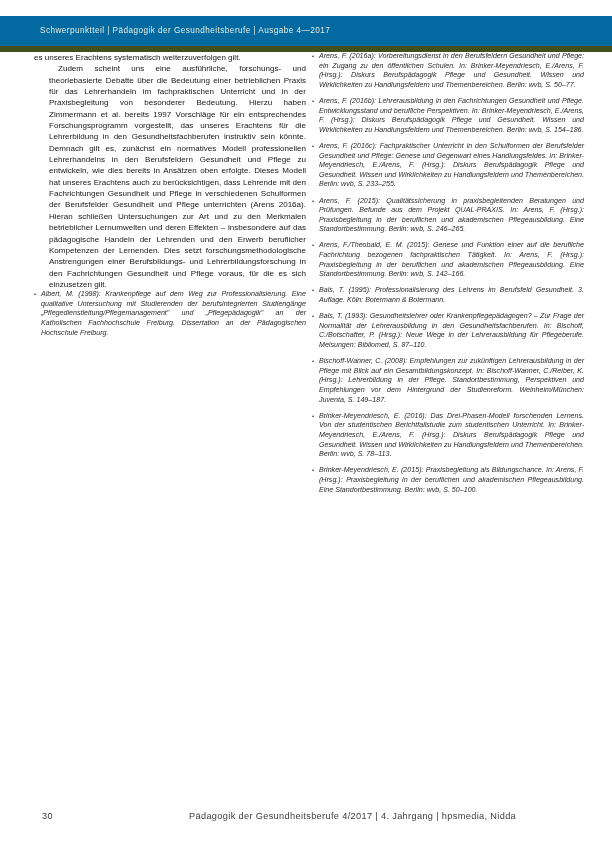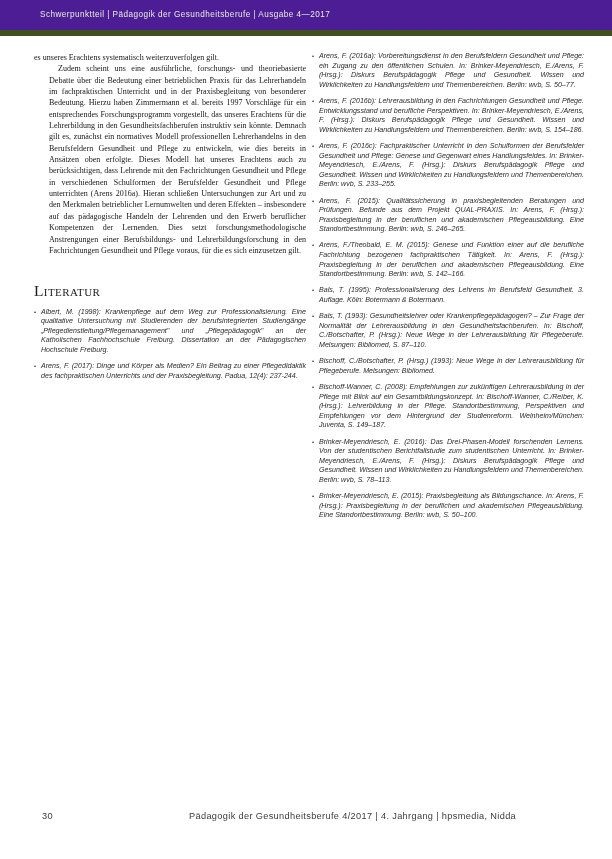--- a/index.html
+++ b/index.html
@@ -11,24 +11,24 @@
     width: 612px;
     height: 859px;
     position: relative;
     font-family: "Liberation Sans", sans-serif;
     overflow: hidden;
   }
 
   
   #page-header {
     position: absolute;
-    top: 0; left: 0;
+    top: 16px; left: 0;
     width: 612px;
     height: 36px;
-    background: #4c1d95;
+    background: #0369a1;
   }
   #page-header-shadow {
     position: absolute;
     top: 30px; left: 0;
     width: 612px;
     height: 6px;
     background: #41501f;
   }
   #header-title {
     position: absolute;
@@ -52,21 +52,21 @@
   .column {
     position: absolute;
     top: 0;
     width: 272px;
   }
   #col-left  { left: 34px; }
   #col-right { left: 312px; }
 
   
   .body-par {
-    font-family: Liberation Serif, serif;
+    font-family: Liberation Sans, sans-serif;
     font-size: 8.05px;
     line-height: 11.35px;
     color: #171717;
     text-align: justify;
     text-justify: inter-word;
     margin: 0;
     -webkit-hyphens: manual;
     hyphens: manual;
   }
   .body-par + .body-par { text-indent: 9px; margin-left: 15px; }
@@ -149,38 +149,35 @@
   <div id="header-title">Schwerpunktteil | Pädagogik der Gesundheitsberufe | Ausgabe 4—2017</div>
 </div>
 
 <div id="columns">
 
   <div class="column" id="col-left">
 
     <p class="body-par">es unseres Erachtens systematisch weiterzuverfolgen gilt.</p>
     <p class="body-par">Zudem scheint uns eine ausführliche, forschungs- und theoriebasierte Debatte über die Bedeutung einer betrieblichen Praxis für das Lehrerhandeln im fachpraktischen Unterricht und in der Praxisbegleitung von besonderer Bedeutung. Hierzu haben Zimmermann et al. bereits 1997 Vorschläge für ein entsprechendes Forschungsprogramm vorgestellt, das unseres Erachtens für die Lehrerbildung in den Gesundheitsfachberufen instruktiv sein könnte. Demnach gilt es, zunächst ein normatives Modell professionellen Lehrerhandelns in den Berufsfeldern Gesundheit und Pflege zu entwickeln, wie dies bereits in Ansätzen oben erfolgte. Dieses Modell hat unseres Erachtens auch zu berücksichtigen, dass Lehrende mit den Fachrichtungen Gesundheit und Pflege in verschiedenen Schulformen der Berufsfelder Gesundheit und Pflege unterrichten (Arens 2016a). Hieran schließen Untersuchungen zur Art und zu den Merkmalen betrieblicher Lernumwelten und deren Effekten – insbesondere auf das pädagogische Handeln der Lehrenden und den Erwerb beruflicher Kompetenzen der Lernenden. Dies setzt forschungsmethodologische Anstrengungen einer Berufsbildungs- und Lehrerbildungsforschung in den Fachrichtungen Gesundheit und Pflege voraus, für die es sich einzusetzen gilt.</p>
 
-    <div id="literatur-heading">Literatur</div>
 
     <ul class="ref-list">
       <li class="ref-item">Albert, M. (1998): Krankenpflege auf dem Weg zur Professionalisierung. Eine qualitative Untersuchung mit Studierenden der berufsintegrierten Studiengänge „Pflegedienstleitung/Pflegemanagement" und „Pflegepädagogik" an der Katholischen Fachhochschule Freiburg. Dissertation an der Pädagogischen Hochschule Freiburg.</li>
-      <li class="ref-item">Arens, F. (2017): Dinge und Körper als Medien? Ein Beitrag zu einer Pflegedidaktik des fachpraktischen Unterrichts und der Praxisbegleitung. Padua, 12(4): 237-244.</li>
     </ul>
   </div>
 
   <div class="column" id="col-right">
     <ul class="ref-list">
       <li class="ref-item">Arens, F. (2016a): Vorbereitungsdienst in den Berufsfeldern Gesundheit und Pflege: ein Zugang zu den öffentlichen Schulen. In: Brinker-Meyendriesch, E./Arens, F. (Hrsg.): Diskurs Berufspädagogik Pflege und Gesundheit. Wissen und Wirklichkeiten zu Handlungsfeldern und Themenbereichen. Berlin: wvb, S. 50–77.</li>
       <li class="ref-item">Arens, F. (2016b): Lehrerausbildung in den Fachrichtungen Gesundheit und Pflege. Entwicklungsstand und berufliche Perspektiven. In: Brinker-Meyendriesch, E./Arens, F. (Hrsg.): Diskurs Berufspädagogik Pflege und Gesundheit. Wissen und Wirklichkeiten zu Handlungsfeldern und Themenbereichen. Berlin: wvb, S. 154–186.</li>
       <li class="ref-item">Arens, F. (2016c): Fachpraktischer Unterricht in den Schulformen der Berufsfelder Gesundheit und Pflege: Genese und Gegenwart eines Handlungsfeldes. In: Brinker-Meyendriesch, E./Arens, F. (Hrsg.): Diskurs Berufspädagogik Pflege und Gesundheit. Wissen und Wirklichkeiten zu Handlungsfeldern und Themenbereichen. Berlin: wvb, S. 233–255.</li>
       <li class="ref-item">Arens, F. (2015): Qualitätssicherung in praxisbegleitenden Beratungen und Prüfungen. Befunde aus dem Projekt QUAL-PRAXIS. In: Arens, F. (Hrsg.): Praxisbegleitung in der beruflichen und akademischen Pflegeausbildung. Eine Standortbestimmung. Berlin: wvb, S. 246–265.</li>
       <li class="ref-item">Arens, F./Theobald, E. M. (2015): Genese und Funktion einer auf die berufliche Fachrichtung bezogenen fachpraktischen Tätigkeit. In: Arens, F. (Hrsg.): Praxisbegleitung in der beruflichen und akademischen Pflegeausbildung. Eine Standortbestimmung. Berlin: wvb, S. 142–166.</li>
       <li class="ref-item">Bals, T. (1995): Professionalisierung des Lehrens im Berufsfeld Gesundheit. 3. Auflage. Köln: Botermann &amp; Botermann.</li>
       <li class="ref-item">Bals, T. (1993): Gesundheitslehrer oder Krankenpflegepädagogen? – Zur Frage der Normalität der Lehrerausbildung in den Gesundheitsfachberufen. In: Bischoff, C./Botschafter, P. (Hrsg.): Neue Wege in der Lehrerausbildung für Pflegeberufe. Melsungen: Bibliomed, S. 87–110.</li>
-      <li class="ref-item">Bischoff, C./Botschafter, P. (Hrsg.) (1993): Neue Wege in der Lehrerausbildung für Pflegeberufe. Melsungen: Bibliomed.</li>
       <li class="ref-item">Bischoff-Wanner, C. (2008): Empfehlungen zur zukünftigen Lehrerausbildung in der Pflege mit Blick auf ein Gesamtbildungskonzept. In: Bischoff-Wanner, C./Reiber, K. (Hrsg.): Lehrerbildung in der Pflege. Standortbestimmung, Perspektiven und Empfehlungen vor dem Hintergrund der Studienreform. Weinheim/München: Juventa, S. 149–187.</li>
       <li class="ref-item">Brinker-Meyendriesch, E. (2016): Das Drei-Phasen-Modell forschenden Lernens. Von der studentischen Berichtfallstudie zum studentischen Unterricht. In: Brinker-Meyendriesch, E./Arens, F. (Hrsg.): Diskurs Berufspädagogik Pflege und Gesundheit. Wissen und Wirklichkeiten zu Handlungsfeldern und Themenbereichen. Berlin: wvb, S. 78–113.</li>
       <li class="ref-item">Brinker-Meyendriesch, E. (2015): Praxisbegleitung als Bildungschance. In: Arens, F. (Hrsg.): Praxisbegleitung in der beruflichen und akademischen Pflegeausbildung. Eine Standortbestimmung. Berlin: wvb, S. 50–100.</li>
     </ul>
   </div>
 
 </div>
 
 <div id="page-footer">
   <div id="footer-page-number">30</div>

